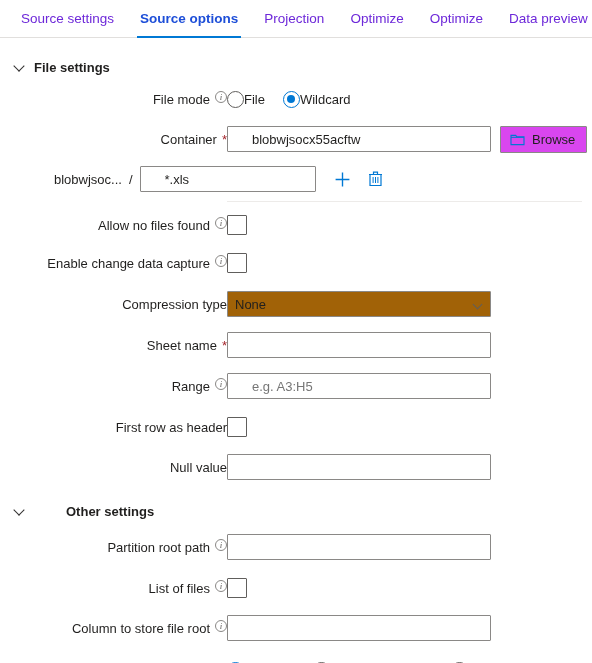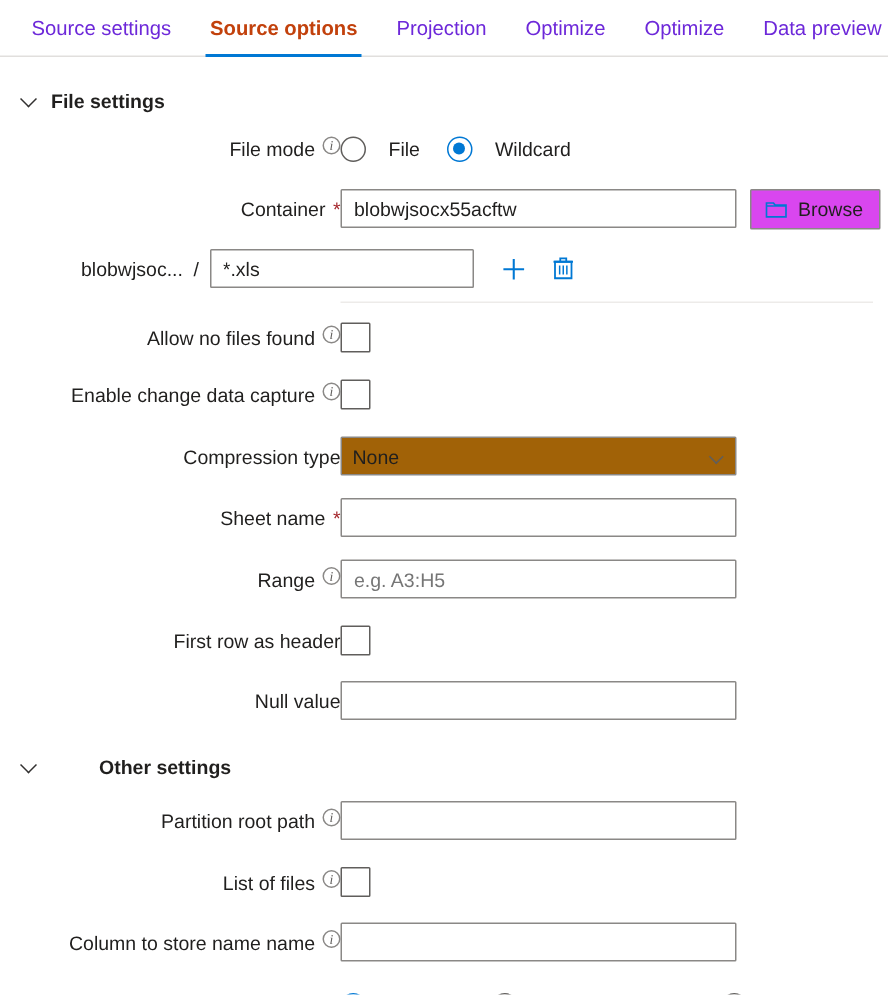--- a/index.html
+++ b/index.html
@@ -30,21 +30,21 @@
   .tab {
     position: relative;
     font-size: 13.5px;
     color: #6d28d9;
     padding: 0 13px;
     height: 38px;
     line-height: 38px;
     white-space: nowrap;
     cursor: pointer;
   }
-  .tab.active { font-weight: bold; color: #c2410c; }
+  .tab.active { font-weight: bold; color: #1d4ed8; }
   .tab.active::after {
     content: "";
     position: absolute;
     left: 10px; right: 10px; bottom: 0;
     height: 2.5px;
     background: #0078d4;
     z-index: 2;
   }
 
   
@@ -119,21 +119,21 @@
     gap: 9px;
   }
 
   input.txt, .fakeinput {
     height: 26px;
     border: 1px solid #8a8886;
     background: #fff;
     font-family: "Liberation Sans", sans-serif;
     font-size: 13px;
     color: #201f1e;
-    padding: 0 8px;
+    padding: 0 24px;
     outline: none;
     border-radius: 1px;
   }
   input.txt::placeholder { color: #767676; }
   .w264 { width: 264px; }
   .w176 { width: 176px; }
 
   .select {
     width: 264px;
     height: 26px;
@@ -160,21 +160,21 @@
   .cb {
     width: 20px; height: 20px;
     border: 1px solid #605e5c;
     background: #fff;
     border-radius: 1px;
     cursor: pointer;
   }
 
   
   .radiogroup { display: flex; align-items: center; gap: 18px; }
-  .radio { display: flex; align-items: center; gap: 15px; font-size: 13px; cursor: pointer; }
+  .radio { display: flex; align-items: center; gap: 0; font-size: 13px; cursor: pointer; }
   .dot {
     width: 17px; height: 17px;
     border-radius: 50%;
     border: 1.3px solid #605e5c;
     background: #fff;
     position: relative;
     flex: none;
   }
   .radio.on .dot { border-color: #0078d4; border-width: 1.5px; }
   .radio.on .dot::after {
@@ -368,21 +368,21 @@
   <div class="row tall" style="margin-top:7px;">
     <div class="label">
       <span>List of files</span>
       <span class="info">i</span>
     </div>
     <div class="cb"></div>
   </div>
 
   <div class="row tall" style="margin-top:6px;">
     <div class="label">
-      <span>Column to store name name</span>
+      <span>Column to store file root</span>
       <span class="info">i</span>
     </div>
     <input class="txt w264" value="" style="">
   </div>
 
   <div class="row tall" style="margin-top:8px;">
     <div class="label">
       <span>After completion</span>
 
     </div>

